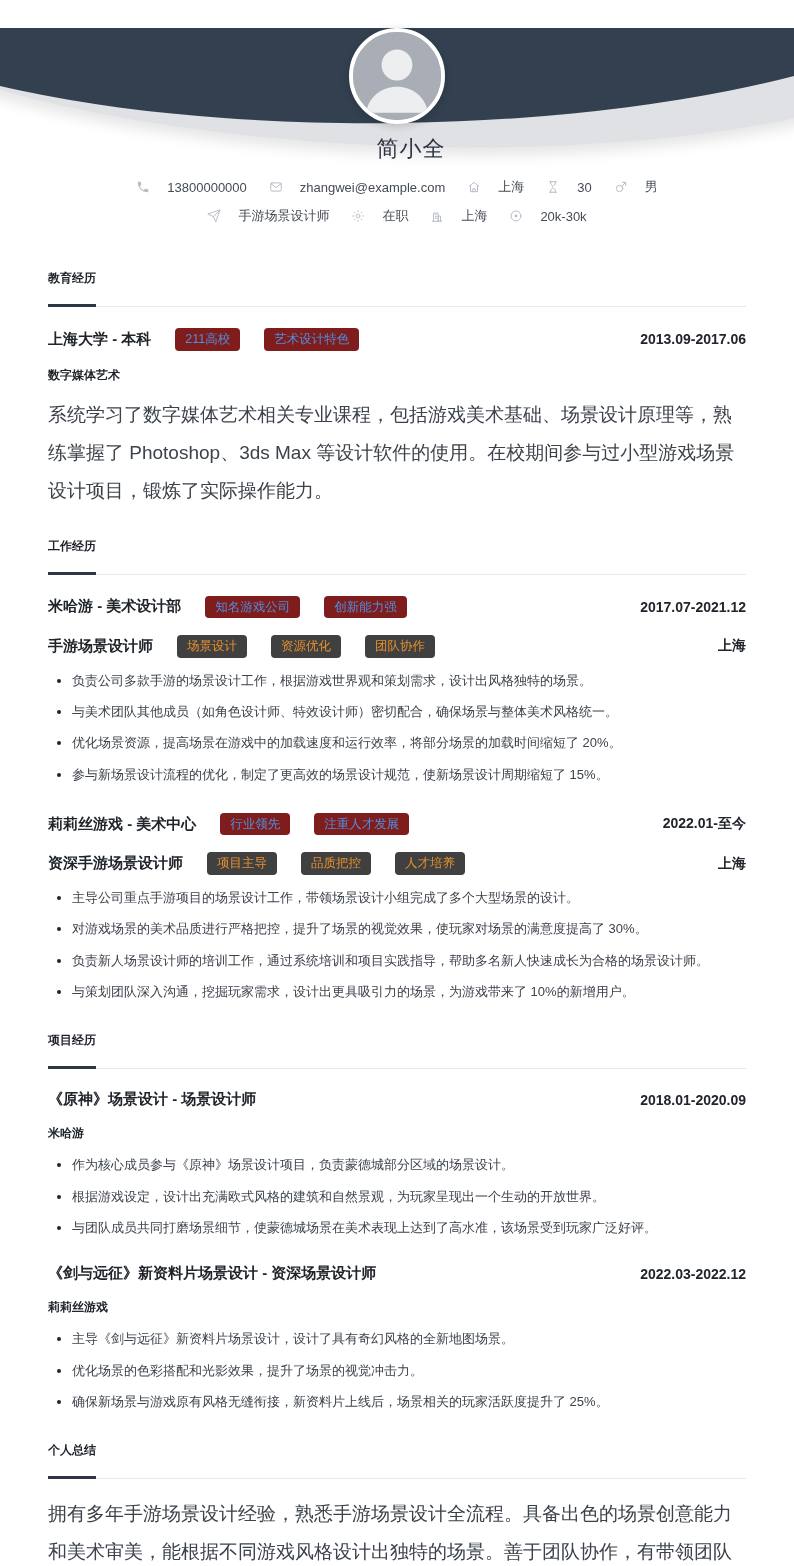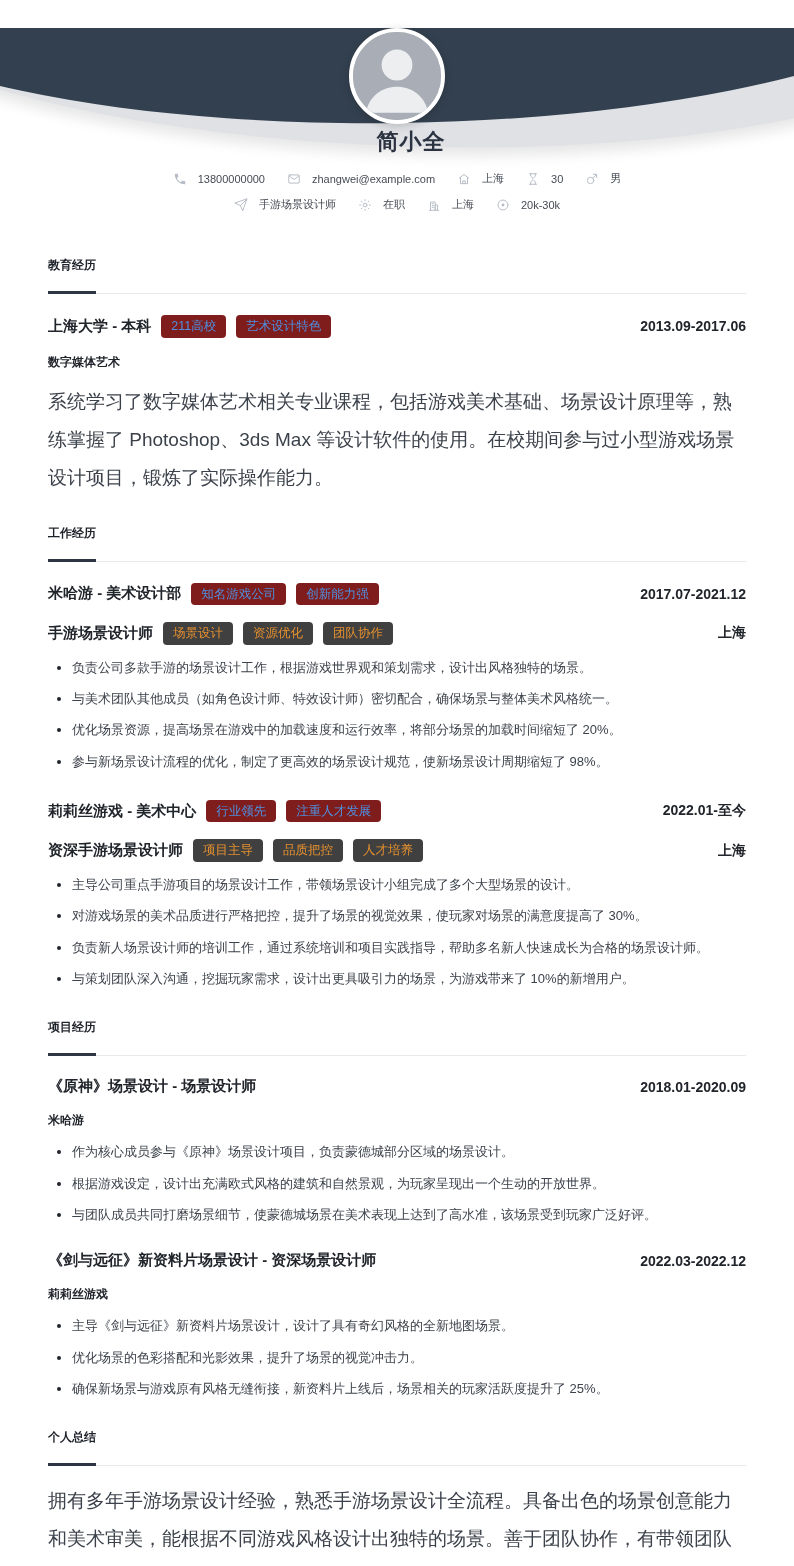--- a/index.html
+++ b/index.html
@@ -22,38 +22,38 @@
   .curve-dark {
     position:absolute; left:-25%; top:-235px; width:150%; height:330px;
     border-radius:50%; background:#33404f; transform:rotate(-0.8deg);
   }
   .avatar {
     position:relative; z-index:2; width:96px; height:96px; margin:28px auto 0;
     border-radius:50%; background:#a9aeb6; border:4px solid #fff;
     box-shadow:0 2px 8px rgba(0,0,0,.18); overflow:hidden;
   }
   .avatar svg { display:block; width:100%; height:100%; }
-  .name { position:relative; z-index:2; text-align:center; margin-top:3px;
-    font-size:22px; font-weight:700; color:#2b3240; letter-spacing:1px;padding-left:28px; }
+  .name { position:relative; z-index:2; text-align:center; margin-top:10px;
+    font-size:22px; font-weight:400; color:#2b3240; letter-spacing:1px;padding-left:28px; }
   .contact { position:relative; z-index:2; margin-top:14px; }
   .contact-row { display:flex; justify-content:center; align-items:center; gap:22px; margin-bottom:11px; }
-  .ci { display:inline-flex; align-items:center; gap:11px; font-size:11px; color:#454b54; }
+  .ci { display:inline-flex; align-items:center; gap:17px; font-size:13px; color:#454b54; }
   .ci svg { width:14px; height:14px; stroke:#b7bdc6; fill:none; stroke-width:1.7; stroke-linecap:round; stroke-linejoin:round; }
   .ci svg .fillpart { fill:#b7bdc6; stroke:none; }
 
   
   .content { padding:0 48px 36px; }
   .section { margin-top:26px; }
   .sec-head { border-bottom:1px solid #e8e9eb; }
   .sec-title { display:inline-block; position:relative; font-size:12px; font-weight:700; color:#1e222a; padding-bottom:19px; }
   .sec-title::after { content:""; position:absolute; left:0; bottom:-1px; width:100%; height:3px; background:#2e3643; }
   .sec-body { padding-top:4px; }
 
   .row { display:flex; justify-content:space-between; align-items:center; margin-top:17px; }
-  .row-left { display:flex; align-items:center; flex-wrap:wrap; gap:10px; }
+  .row-left { display:flex; align-items:center; flex-wrap:wrap; gap:24px; }
   .item-title { font-size:15px; font-weight:700; color:#20242b; }
   .date { font-size:14px; font-weight:700; color:#20242b; white-space:nowrap;margin-left:40px; }
   .loc { font-size:14px; font-weight:700; color:#20242b; }
   .subline { font-size:12px; font-weight:700; color:#20242b; margin-top:16px; }
 
   .tag { display:inline-block; font-size:12.5px; line-height:1; padding:5px 10px; border-radius:4px; }
   .tag.blue { color:#4e8fdf; background:#7f1d1d; }
   .tag.orange { color:#e6902e; background:#404040; }
 
   .para { font-size:19px; color:#3c424b; line-height:2.0; margin-top:12px; }
@@ -207,21 +207,21 @@
               <span class="tag orange">场景设计</span>
               <span class="tag orange">资源优化</span>
               <span class="tag orange">团队协作</span>
             </div>
             <span class="loc">上海</span>
           </div>
           <ul class="bullets">
             <li>负责公司多款手游的场景设计工作，根据游戏世界观和策划需求，设计出风格独特的场景。</li>
             <li>与美术团队其他成员（如角色设计师、特效设计师）密切配合，确保场景与整体美术风格统一。</li>
             <li>优化场景资源，提高场景在游戏中的加载速度和运行效率，将部分场景的加载时间缩短了 20%。</li>
-            <li>参与新场景设计流程的优化，制定了更高效的场景设计规范，使新场景设计周期缩短了 98%。</li>
+            <li>参与新场景设计流程的优化，制定了更高效的场景设计规范，使新场景设计周期缩短了 15%。</li>
           </ul>
         </div>
 
         <div class="job">
           <div class="row">
             <div class="row-left">
               <span class="item-title">莉莉丝游戏 - 美术中心</span>
               <span class="tag blue">行业领先</span>
               <span class="tag blue">注重人才发展</span>
             </div>

